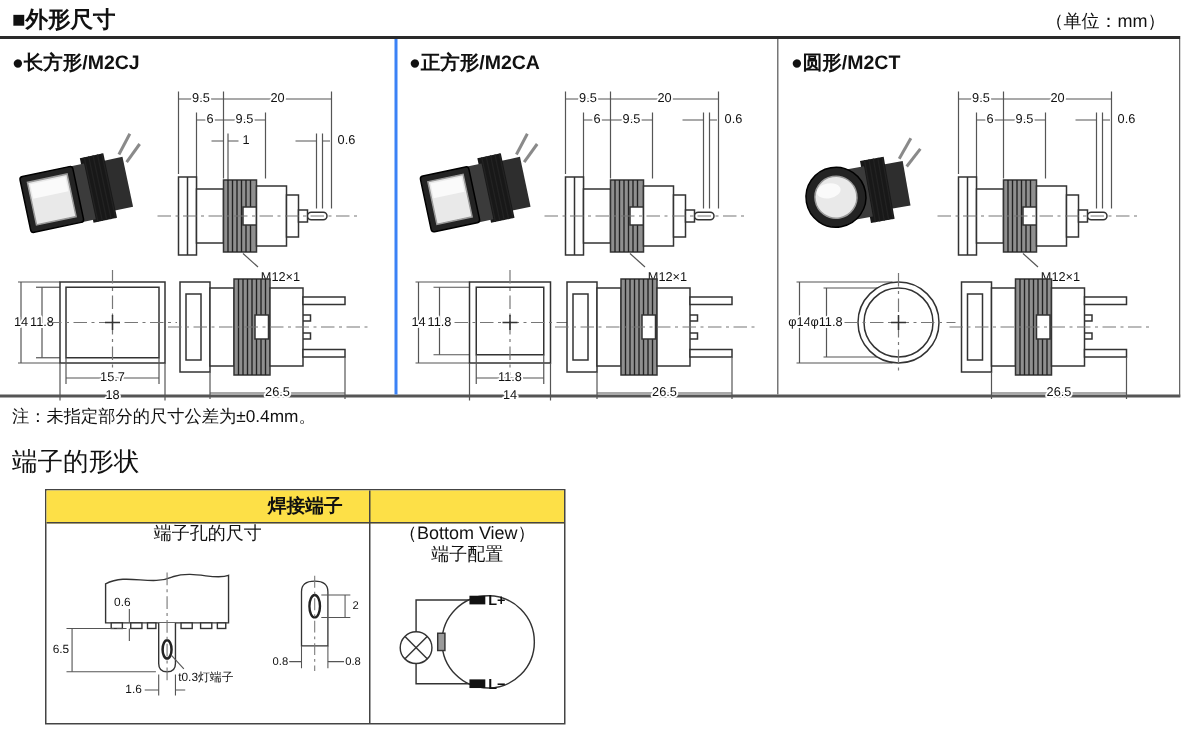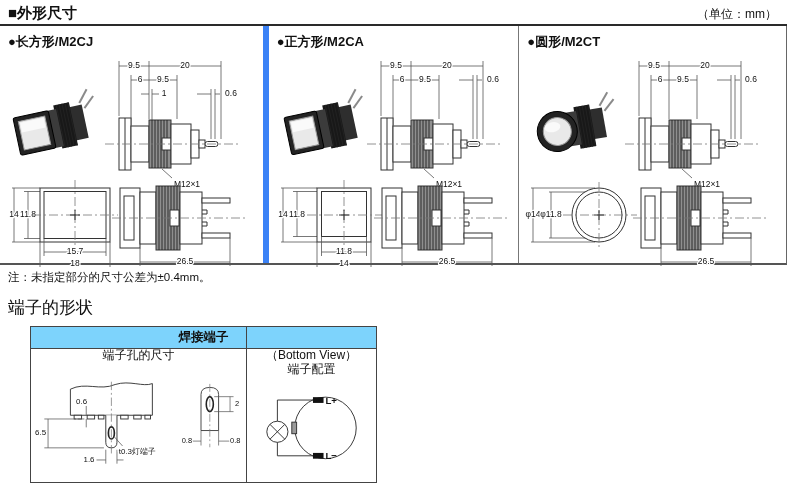--- a/index.html
+++ b/index.html
@@ -5,27 +5,27 @@
   html,body{margin:0;padding:0}
   body{width:787px;height:490px;background:#fff;color:#111;
        font-family:"Liberation Sans","DejaVu Sans",sans-serif;overflow:hidden;position:relative}
   .hdr{display:flex;justify-content:space-between;align-items:flex-end;
        height:26px;padding:4px 10px 1px 8px;box-sizing:border-box;border-bottom:2px solid #2a2a2a}
   .hdr-title{font-size:15px;font-weight:bold}
   .hdr-unit{font-size:12px}
   .panels{display:flex;height:239px;border-bottom:2px solid #555;border-right:1px solid #666;
           width:787px;box-sizing:border-box}
   .panel{position:relative;box-sizing:border-box}
-  .p1{width:263px}.p2{width:256px;border-left:6px solid #3b82f6}.p3{width:268px;border-left:1px solid #777}
+  .p1{width:263px}.p2{width:256px;border-left:2px solid #3b82f6}.p3{width:268px;border-left:1px solid #777}
   .ptitle{position:absolute;top:7px;left:8px;font-size:13px;font-weight:bold;white-space:nowrap}
   .abs{position:absolute}
   .note{margin:5px 0 0 8px;font-size:11.5px}
   .sec{margin:11px 0 7px 8px;font-size:17px;font-weight:normal}
   .tbox{position:relative;margin-left:30px;width:347px;height:157px;border:1px solid #444;box-sizing:border-box}
-  .tbox-hd{height:21px;background:#7dd3fc;border-bottom:1px solid #444;text-align:center;
+  .tbox-hd{height:21px;background:#fde047;border-bottom:1px solid #444;text-align:center;
            font-size:12.5px;font-weight:bold;line-height:21px}
   .tdiv{position:absolute;top:0;bottom:0;left:215px;width:1px;background:#444}
   .tleft{position:absolute;left:0;top:21px;width:215px;height:133px}
   .tright{position:absolute;left:216px;top:21px;right:0;height:133px;text-align:center}
   .colT{font-size:12px;margin-top:0;text-align:center;line-height:14px}
   
   .ln{stroke:#333;stroke-width:1;fill:none}
   .thin{stroke:#555;stroke-width:0.8;fill:none}
   .cl{stroke:#777;stroke-width:0.8;fill:none;stroke-dasharray:9 3 2 3}
   .fw{fill:#fff;stroke:#333;stroke-width:1}

